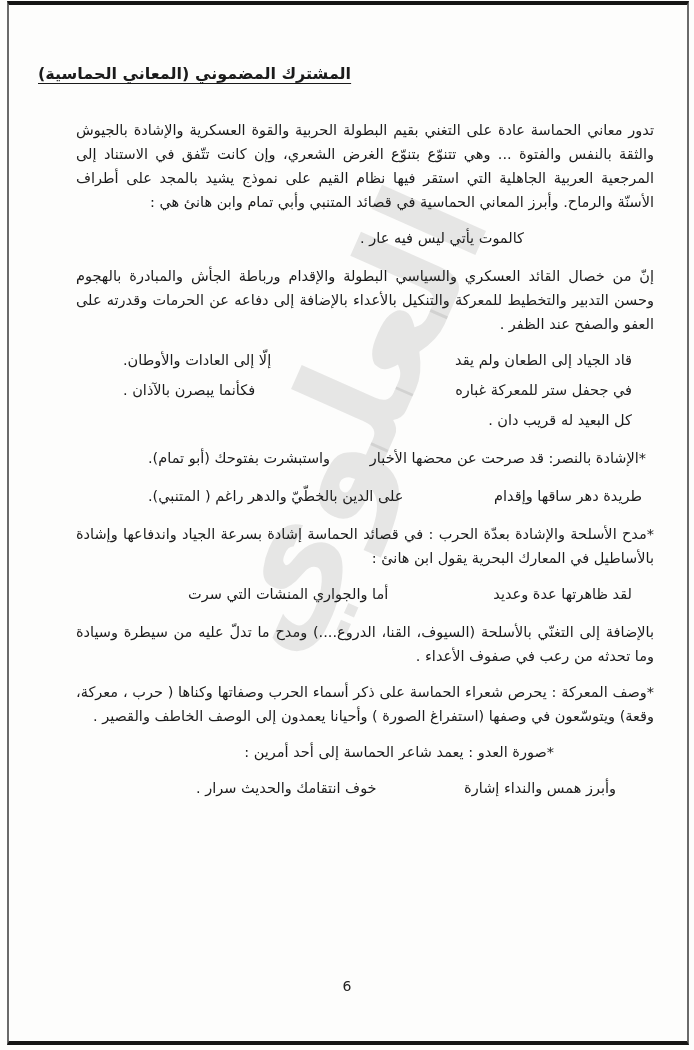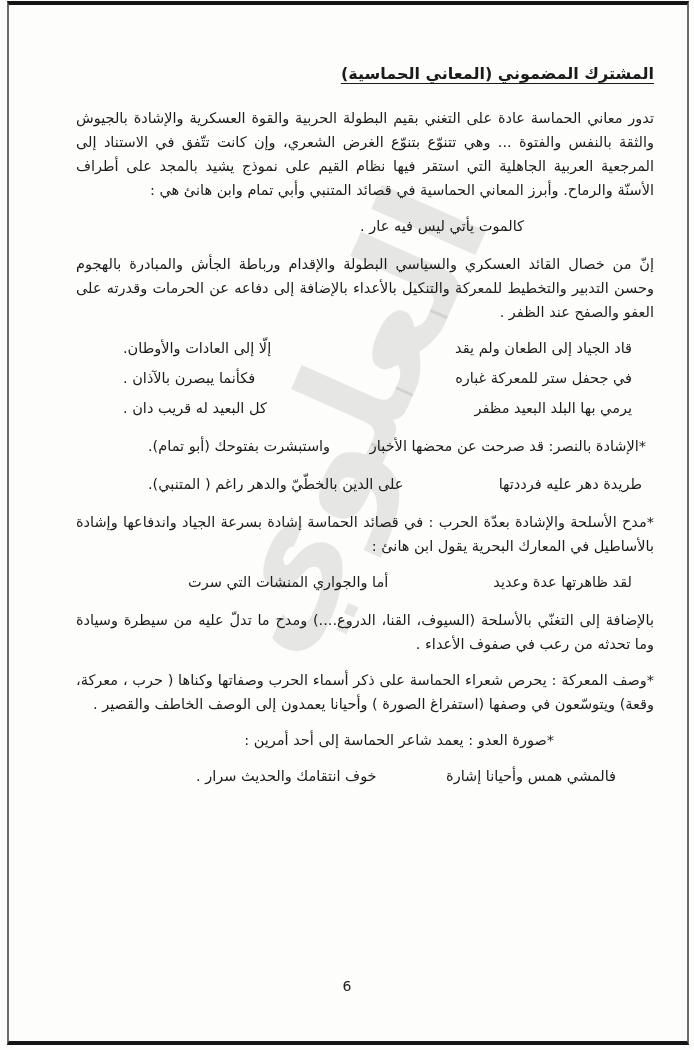--- a/index.html
+++ b/index.html
@@ -49,26 +49,26 @@
   .content {
     position: relative;
     z-index: 1;
     direction: rtl;
     padding: 62px 40px 0 38px;
     font-size: 14.5px;
     line-height: 24px;
   }
 
   .title {
-    text-align: right;
+    text-align: left;
     font-size: 16px;
     font-weight: bold;
     text-decoration: underline;
     text-underline-offset: 4px;
-    margin-bottom: 20px;
+    margin-bottom: 32px;
   }
 
   p.par {
     text-align: justify;
     margin-bottom: 12px;
     margin-left: 38px;
   }
 
   .indent-right { padding-right: 100px; }
 
@@ -122,49 +122,48 @@
       <span>قاد الجياد إلى الطعان ولم يقد</span>
       <span>إلّا إلى العادات والأوطان.</span>
     </div>
 
     <div class="verse v-std tight">
       <span>في جحفل ستر للمعركة غباره</span>
       <span>فكأنما يبصرن بالآذان .</span>
     </div>
 
     <div class="verse v-std">
-      <span>يرمي بها البلد البعيد مظفر</span>
       <span>كل البعيد له قريب دان .</span>
     </div>
 
     <div class="verse v5">
       <span>*الإشادة بالنصر: قد صرحت عن محضها الأخبار</span>
       <span>واستبشرت بفتوحك (أبو تمام).</span>
     </div>
 
     <div class="verse v6">
-      <span>طريدة دهر عليه فرددتها</span>
+      <span>طريدة دهر ساقها وإقدام</span>
       <span>على الدين بالخطّيّ والدهر راغم ( المتنبي).</span>
     </div>
 
     <p class="par">*مدح الأسلحة والإشادة بعدّة الحرب : في قصائد الحماسة إشادة بسرعة الجياد واندفاعها وإشادة بالأساطيل في المعارك البحرية يقول ابن هانئ :</p>
 
     <div class="verse v7">
       <span>لقد ظاهرتها عدة وعديد</span>
       <span>أما والجواري المنشات التي سرت</span>
     </div>
 
     <p class="par">بالإضافة إلى التغنّي بالأسلحة (السيوف، القنا، الدروع....) ومدح ما تدلّ عليه من سيطرة وسيادة وما تحدثه من رعب في صفوف الأعداء .</p>
 
     <p class="par">*وصف المعركة : يحرص شعراء الحماسة على ذكر أسماء الحرب وصفاتها وكناها ( حرب ، معركة، وقعة) ويتوسّعون في وصفها (استفراغ الصورة ) وأحيانا يعمدون إلى الوصف الخاطف والقصير .</p>
 
     <p class="par indent-right">*صورة العدو : يعمد شاعر الحماسة إلى أحد أمرين :</p>
 
 
     <div class="verse v8">
-      <span>فالمشي همس وأحيانا إشارة</span>
+      <span>وأبرز همس والنداء إشارة</span>
       <span>خوف انتقامك والحديث سرار .</span>
     </div>
 
   </div>
 
   <div class="page-number">6</div>
 </div>
 
 </body></html>

